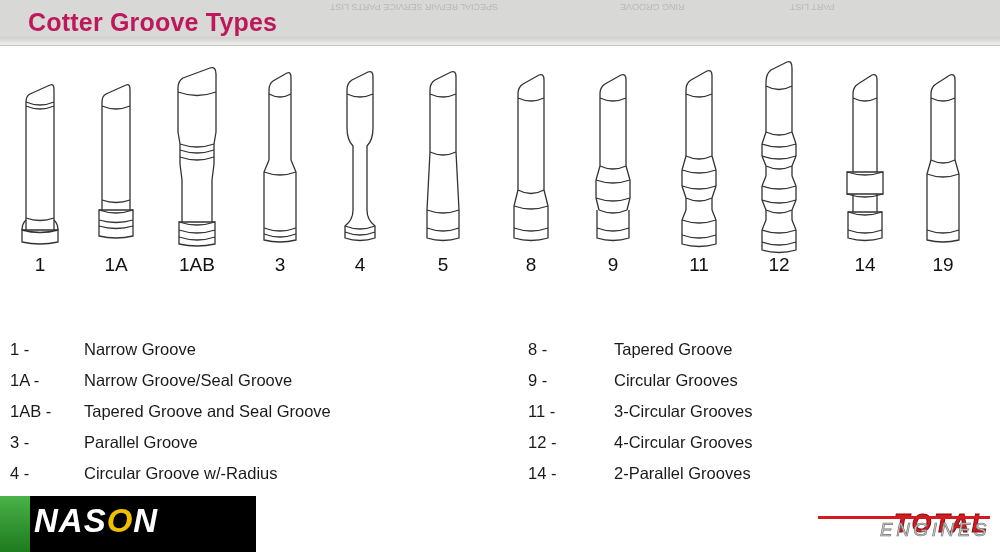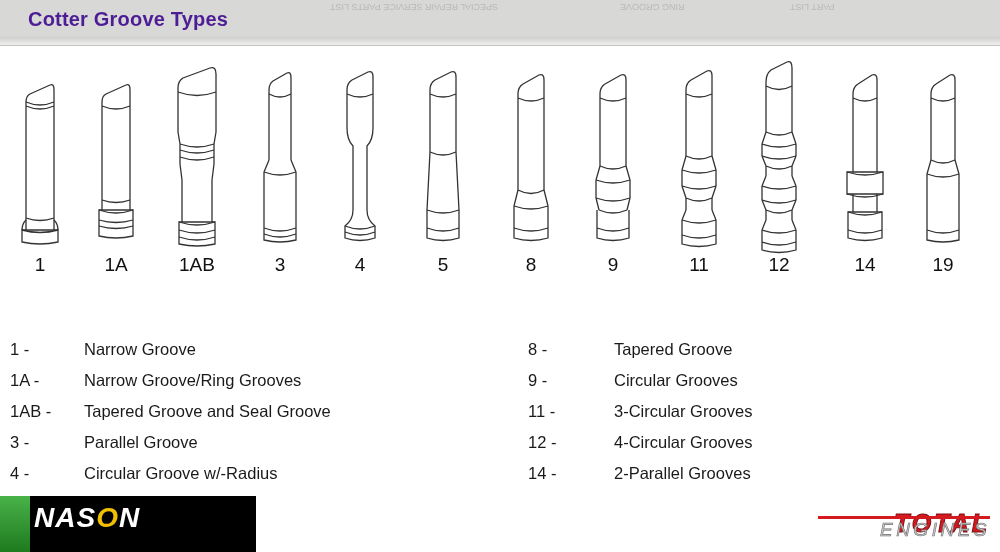--- a/index.html
+++ b/index.html
@@ -22,23 +22,23 @@
   }
   .header-band::after {
     content: "";
     position: absolute;
     left: 0; bottom: 0; width: 1000px; height: 8px;
     background: linear-gradient(to bottom, #cfcfcd, #efefed);
   }
   .title {
     position: absolute;
     left: 28px; top: 8px;
-    font-size: 20px;
+    font-size: 25px;
     font-weight: bold;
-    color: #4c1d95;
+    color: #be185d;
     letter-spacing: 0.2px;
   }
   
   .ghost-text {
     position: absolute;
     top: 2px;
     font-size: 9px;
     color: #b9b9b7;
     transform: rotate(180deg);
     white-space: nowrap;
@@ -99,21 +99,21 @@
     overflow: hidden;
   }
   .nason-green {
     position: absolute;
     left: 0; top: 0; width: 30px; height: 56px;
     background: linear-gradient(to bottom, #49b349 0%, #1e7a1e 100%);
   }
   .nason-text {
     position: absolute;
     left: 34px; top: 6px;
-    font-size: 28px;
+    font-size: 33px;
     font-weight: bold;
     font-style: italic;
     letter-spacing: 1px;
     color: #ffffff;
     -webkit-text-stroke: 0px;
   }
   .nason-text .o {
     color: #f0c000;
   }
 
@@ -365,21 +365,21 @@
   </div>
 </div>
 
 <div class="legend col-left">
   <div class="legend-row">
     <span class="legend-key">1 -</span>
     <span class="legend-desc">Narrow Groove</span>
   </div>
   <div class="legend-row">
     <span class="legend-key">1A -</span>
-    <span class="legend-desc">Narrow Groove/Ring Grooves</span>
+    <span class="legend-desc">Narrow Groove/Seal Groove</span>
   </div>
   <div class="legend-row">
     <span class="legend-key">1AB -</span>
     <span class="legend-desc">Tapered Groove and Seal Groove</span>
   </div>
   <div class="legend-row">
     <span class="legend-key">3 -</span>
     <span class="legend-desc">Parallel Groove</span>
   </div>
   <div class="legend-row">

